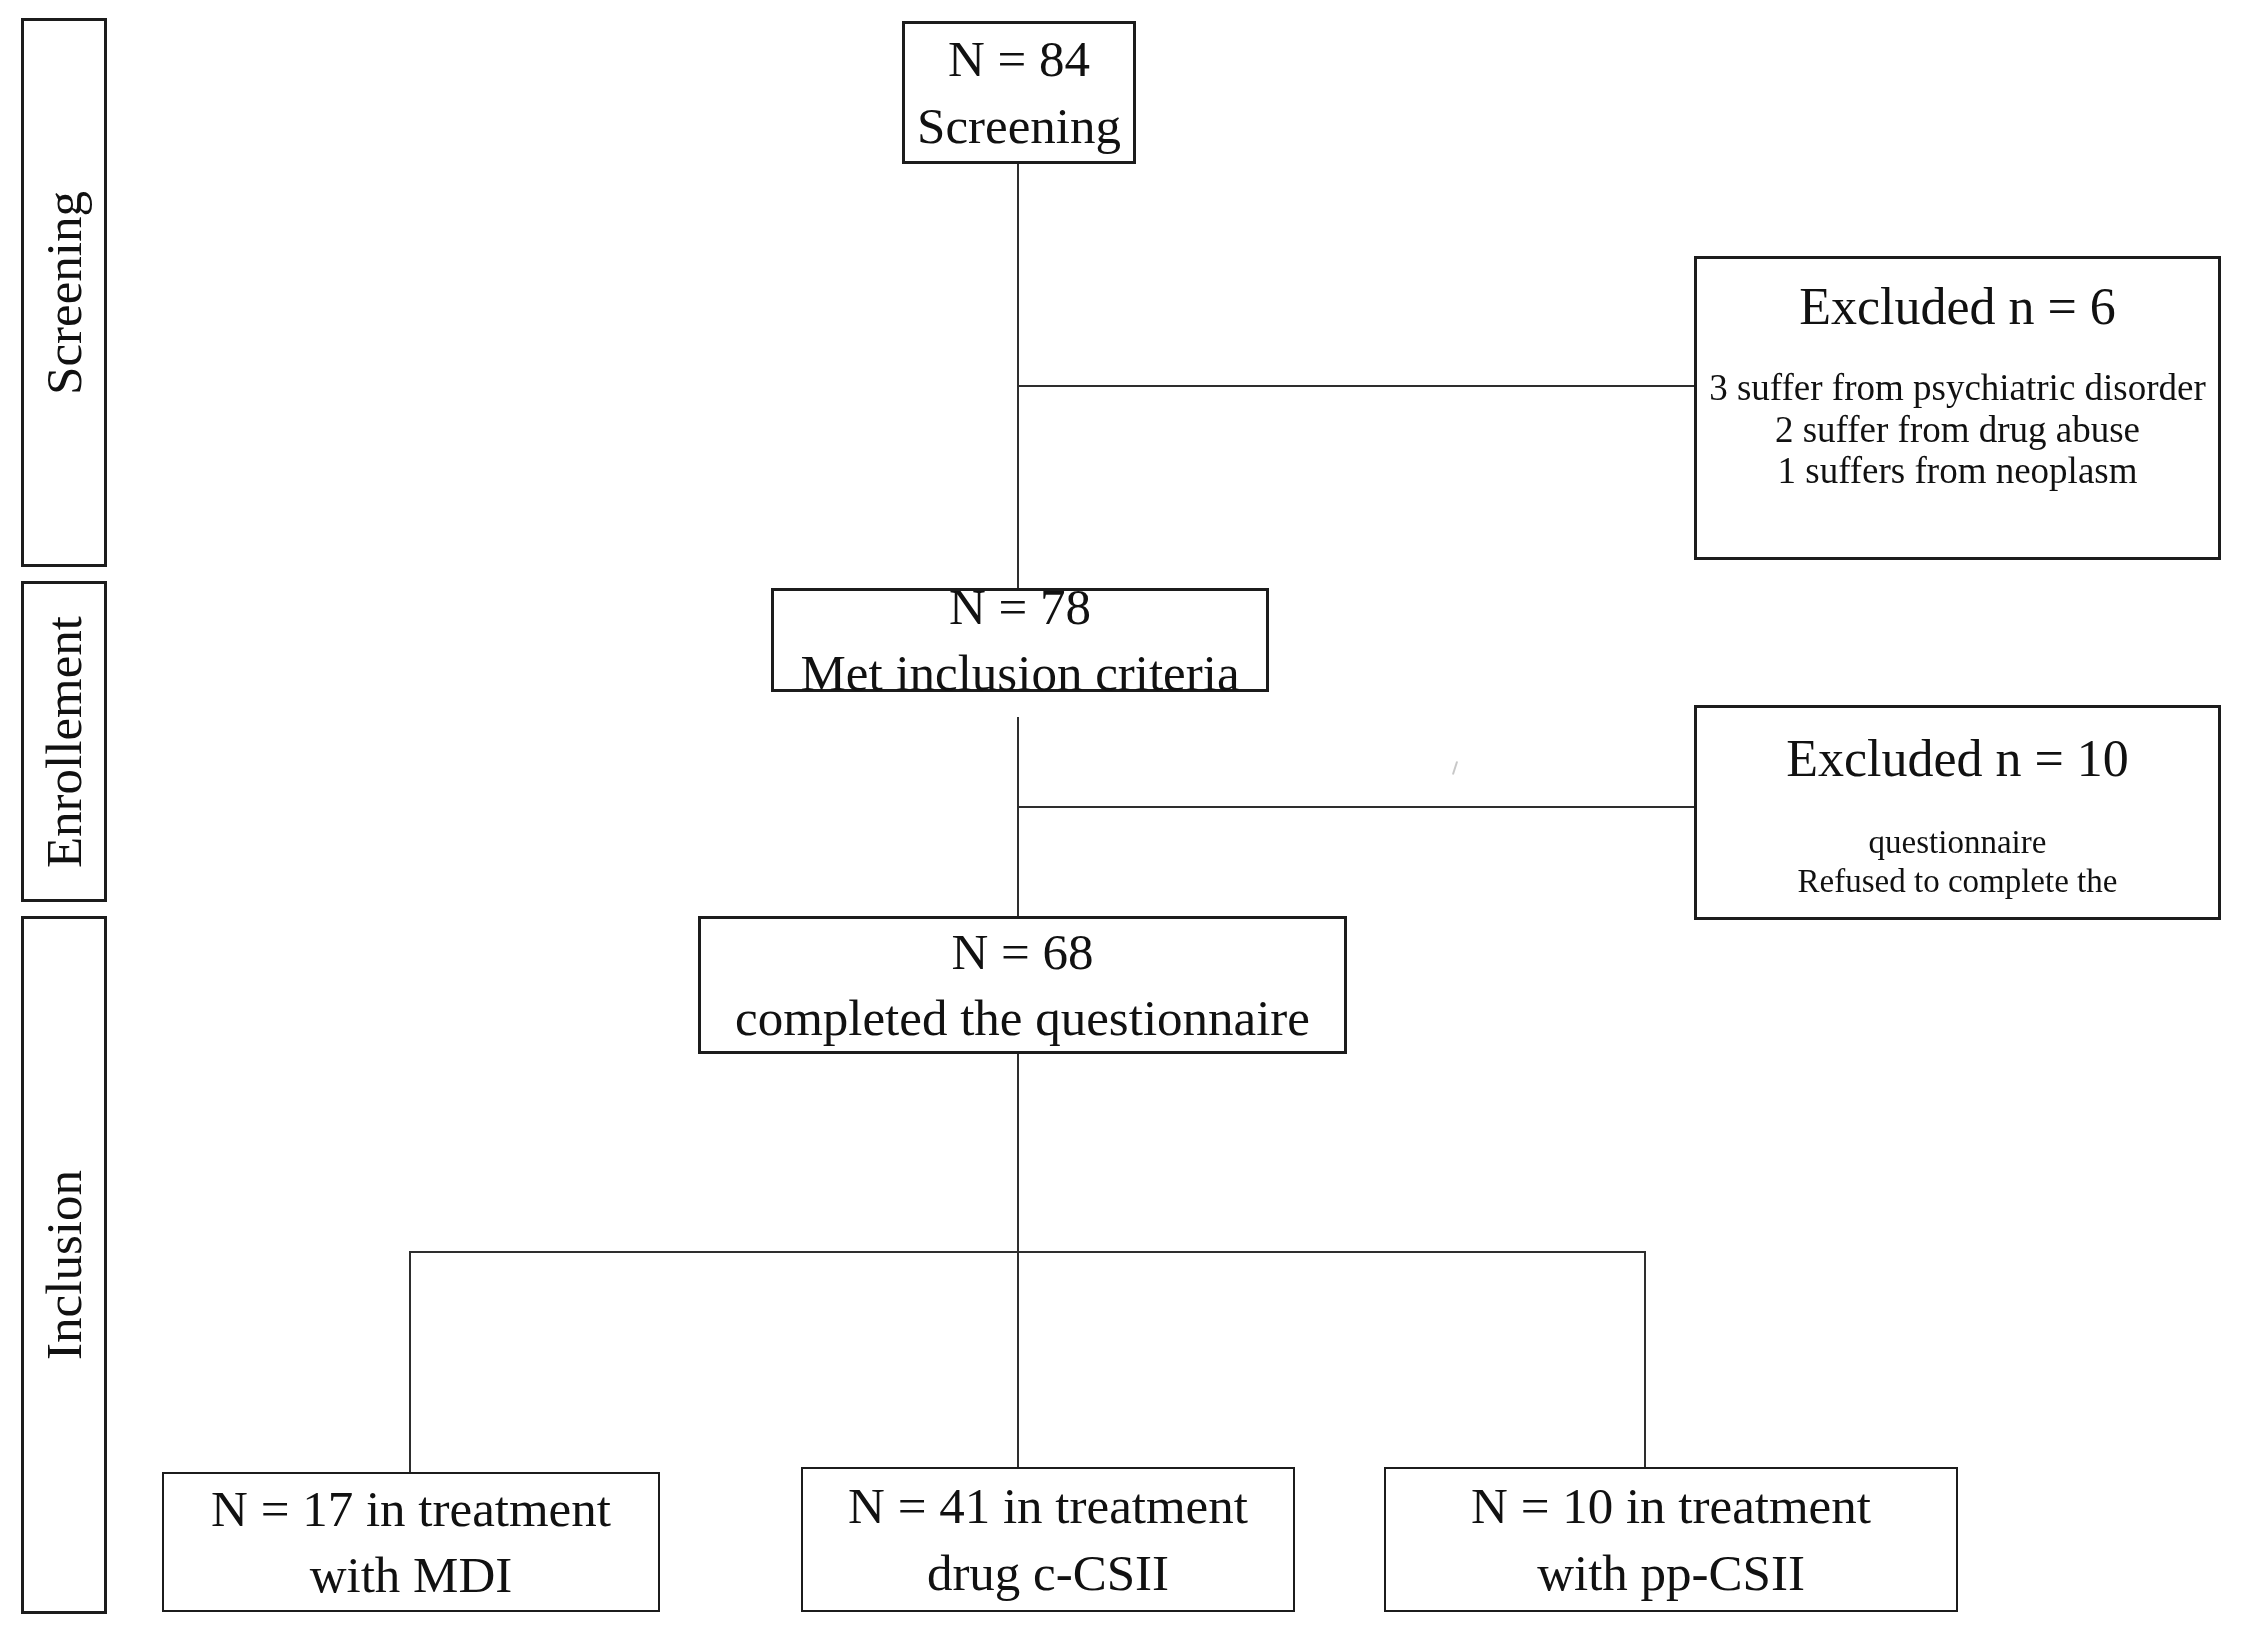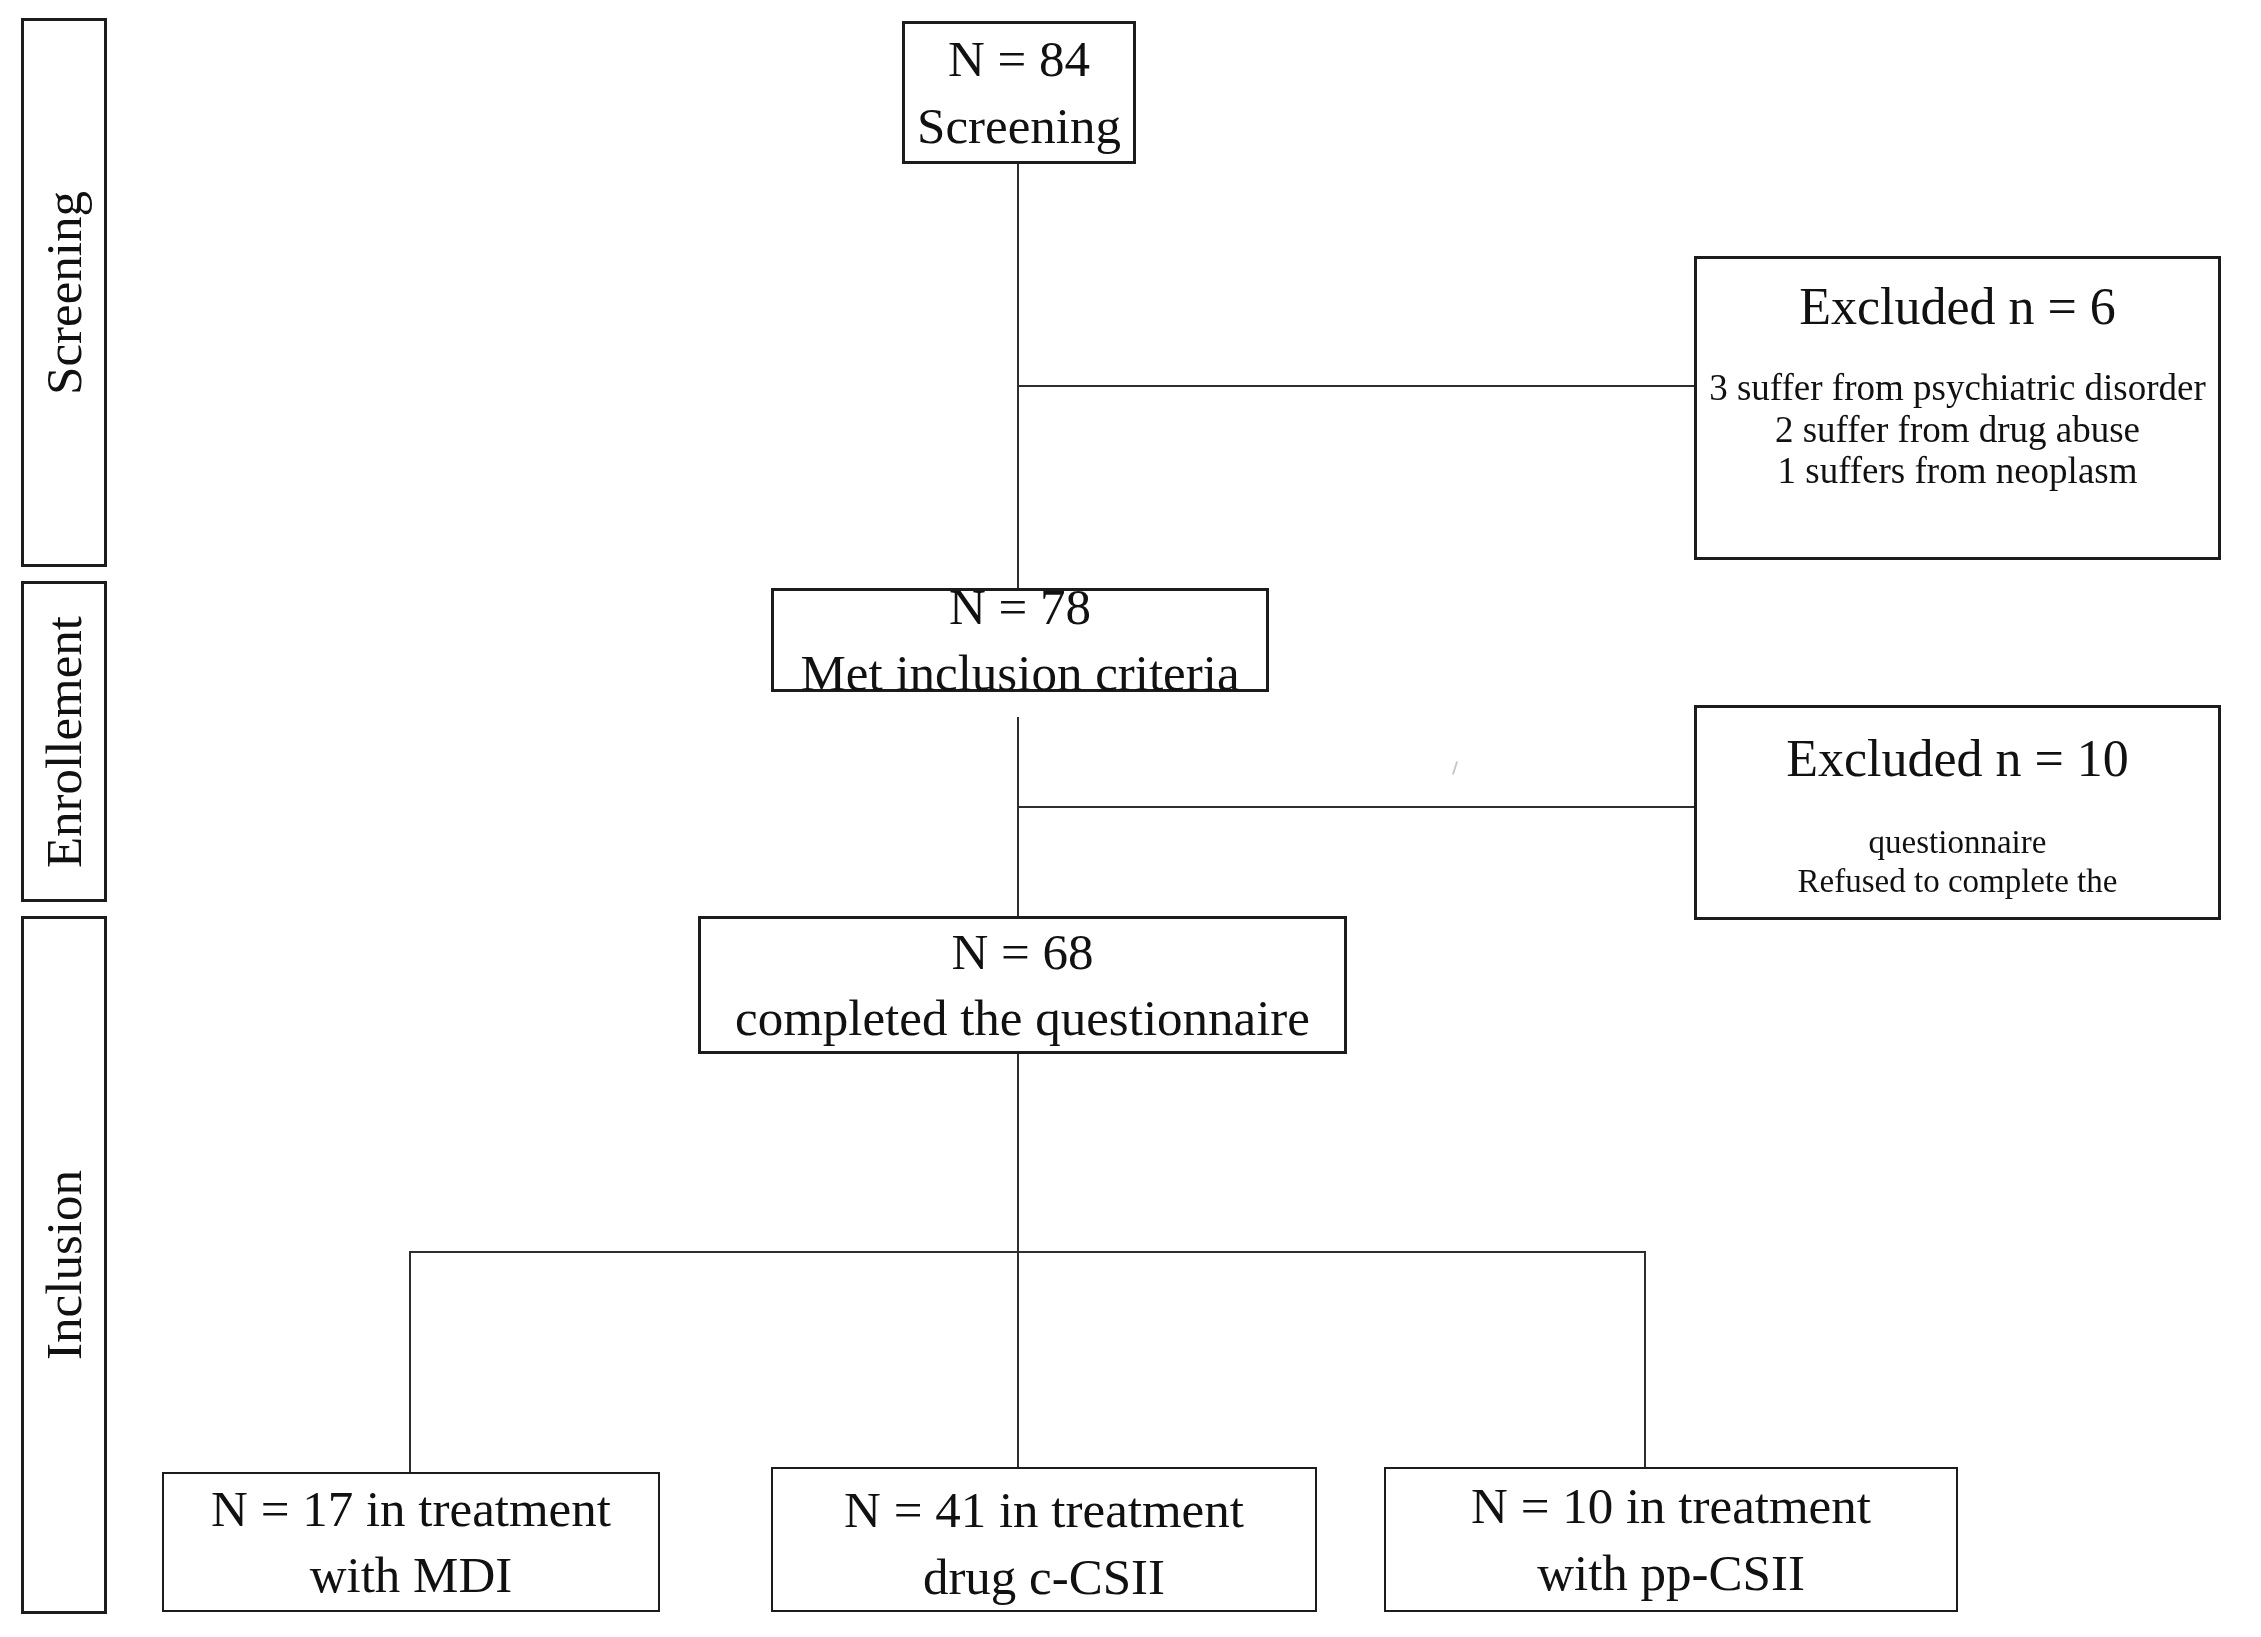--- a/index.html
+++ b/index.html
@@ -90,21 +90,21 @@
   <div class="fbox" style="left:698px;top:916px;width:649px;height:138px;">
     <span class="bl">N = 68</span>
     <span class="bl">completed the questionnaire</span>
   </div>
 
   <div class="fbox" style="left:162px;top:1472px;width:498px;height:140px;border-width:2.8px;">
     <span class="bl">N = 17 in treatment</span>
     <span class="bl">with MDI</span>
   </div>
 
-  <div class="fbox" style="left:771px;top:1467px;width:546px;height:145px;border-width:2.8px;justify-content:flex-end;">
+  <div class="fbox" style="left:801px;top:1467px;width:494px;height:145px;border-width:2.8px;">
     <span class="bl">N = 41 in treatment</span>
     <span class="bl">drug c-CSII</span>
   </div>
 
   <div class="fbox" style="left:1384px;top:1467px;width:574px;height:145px;border-width:2.8px;">
     <span class="bl">N = 10 in treatment</span>
     <span class="bl">with pp-CSII</span>
   </div>
 
   <div class="xbox x6" style="left:1694px;top:256px;width:527px;height:304px;">

